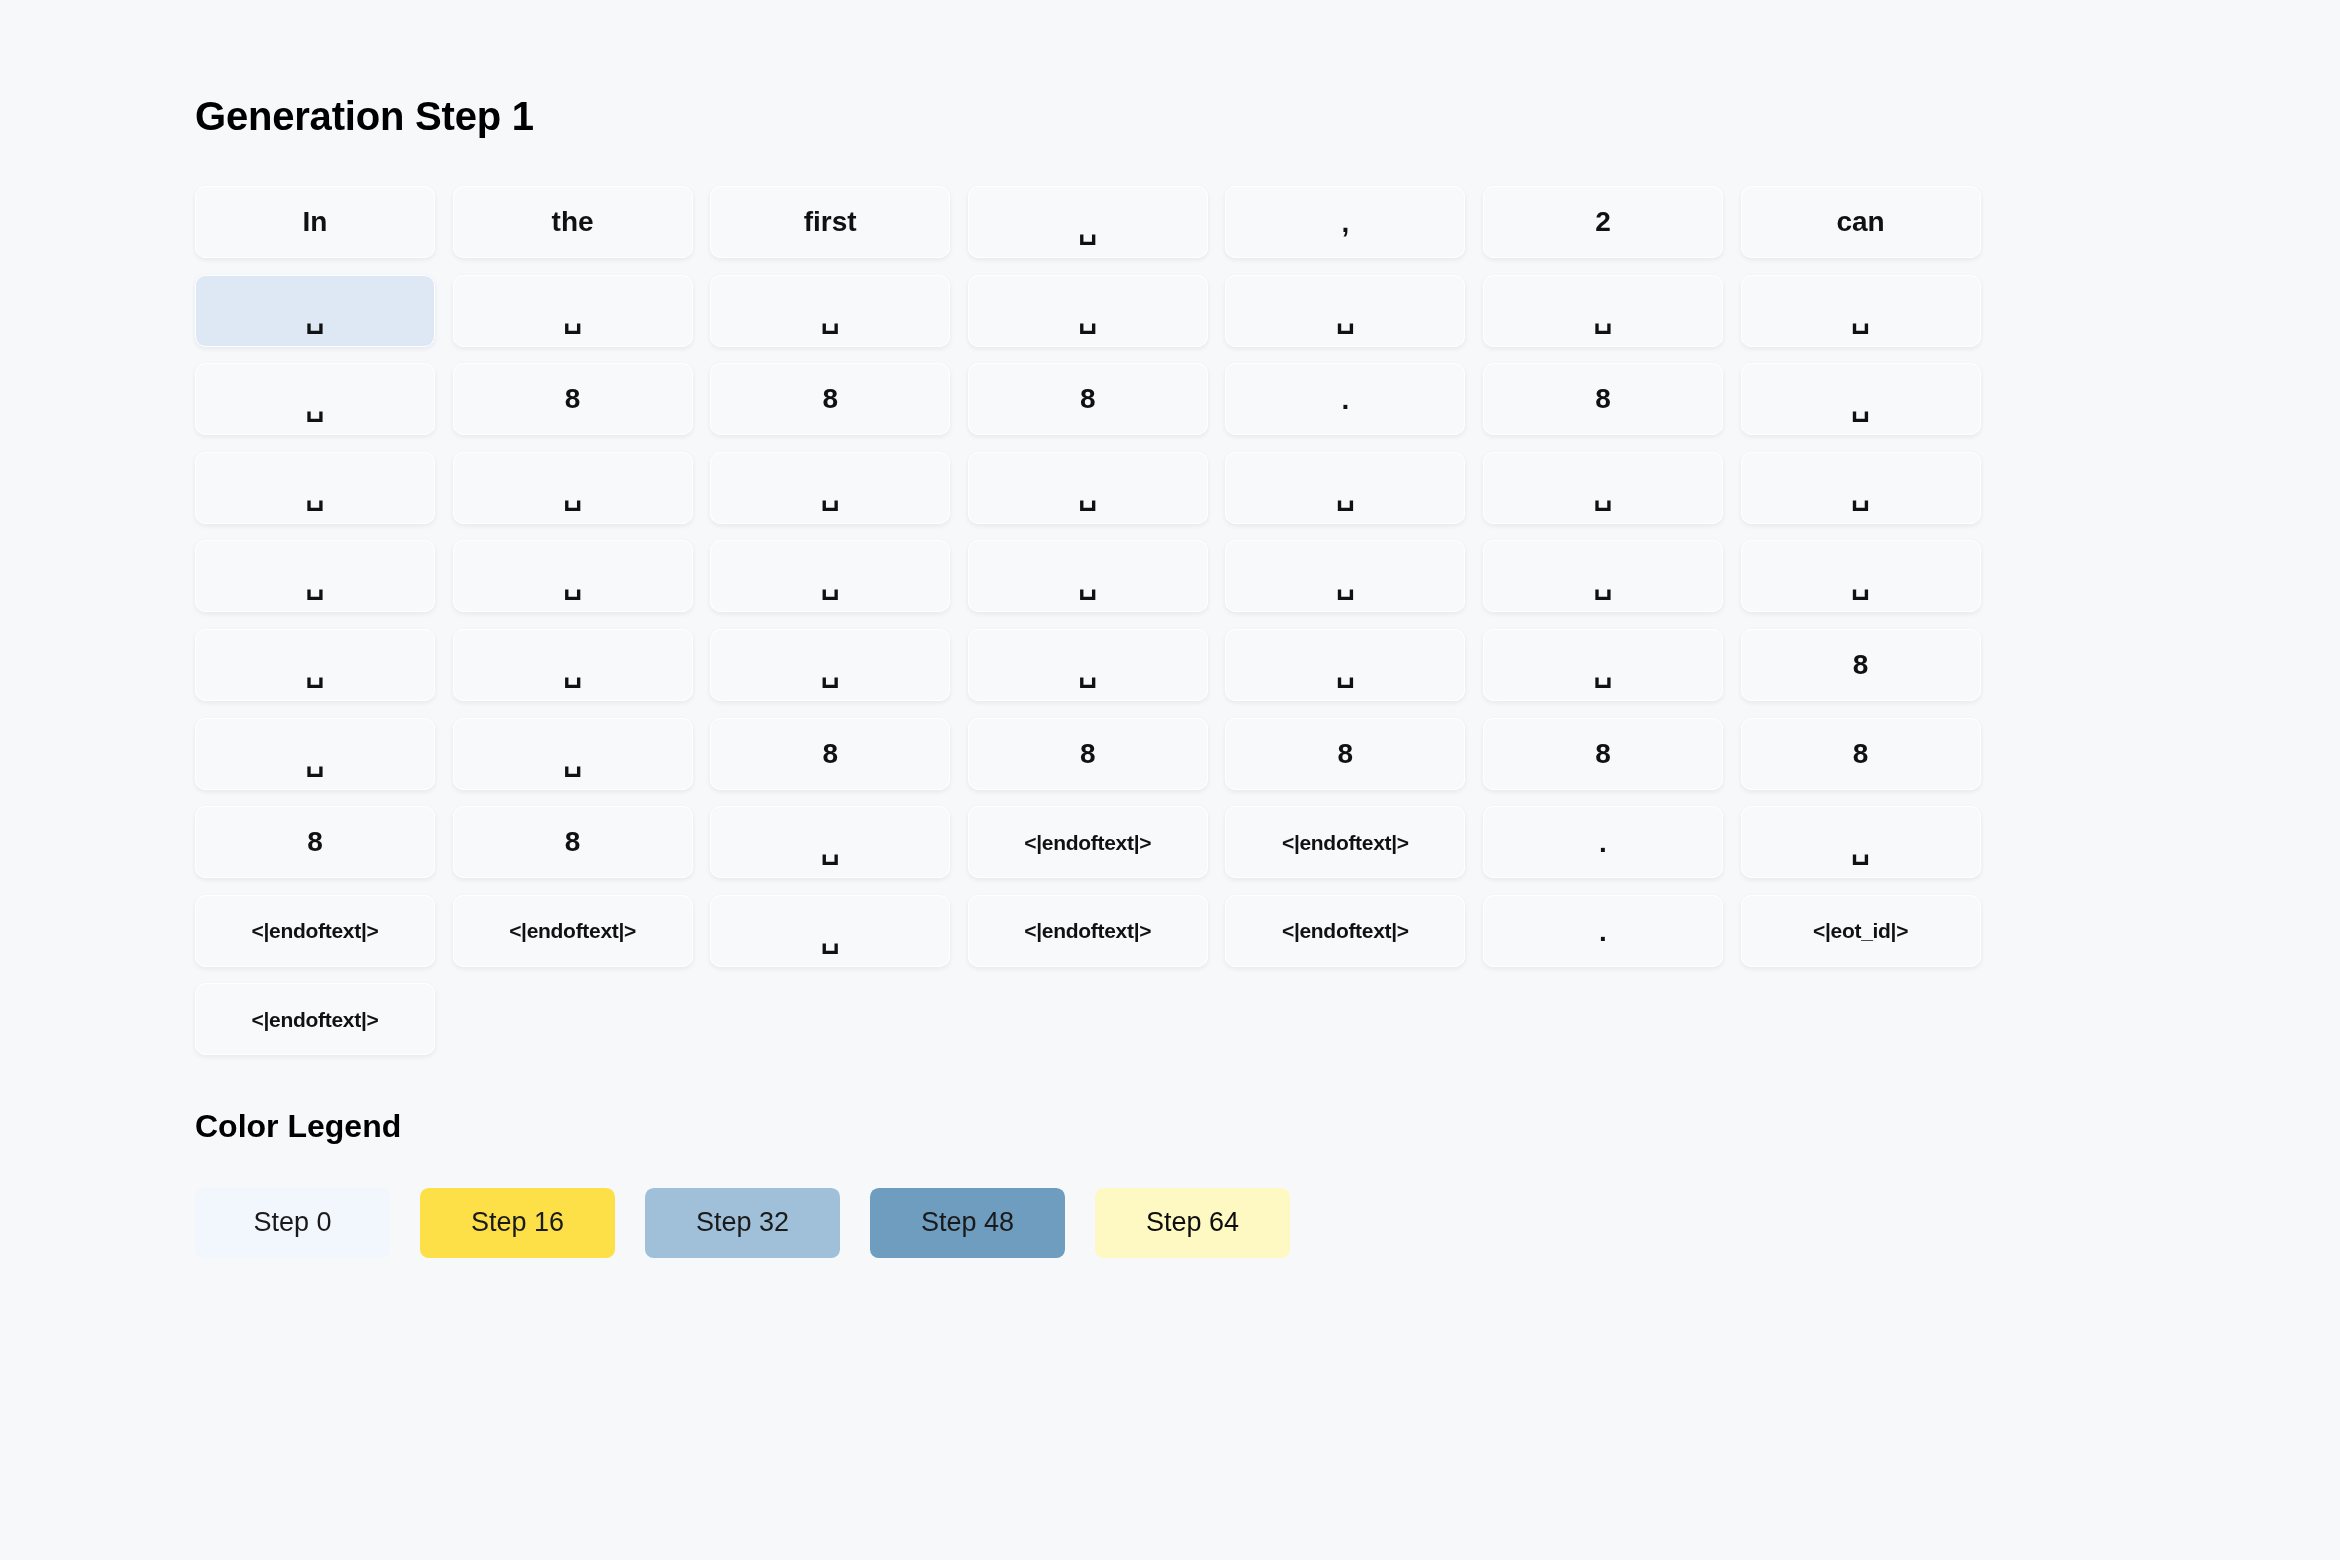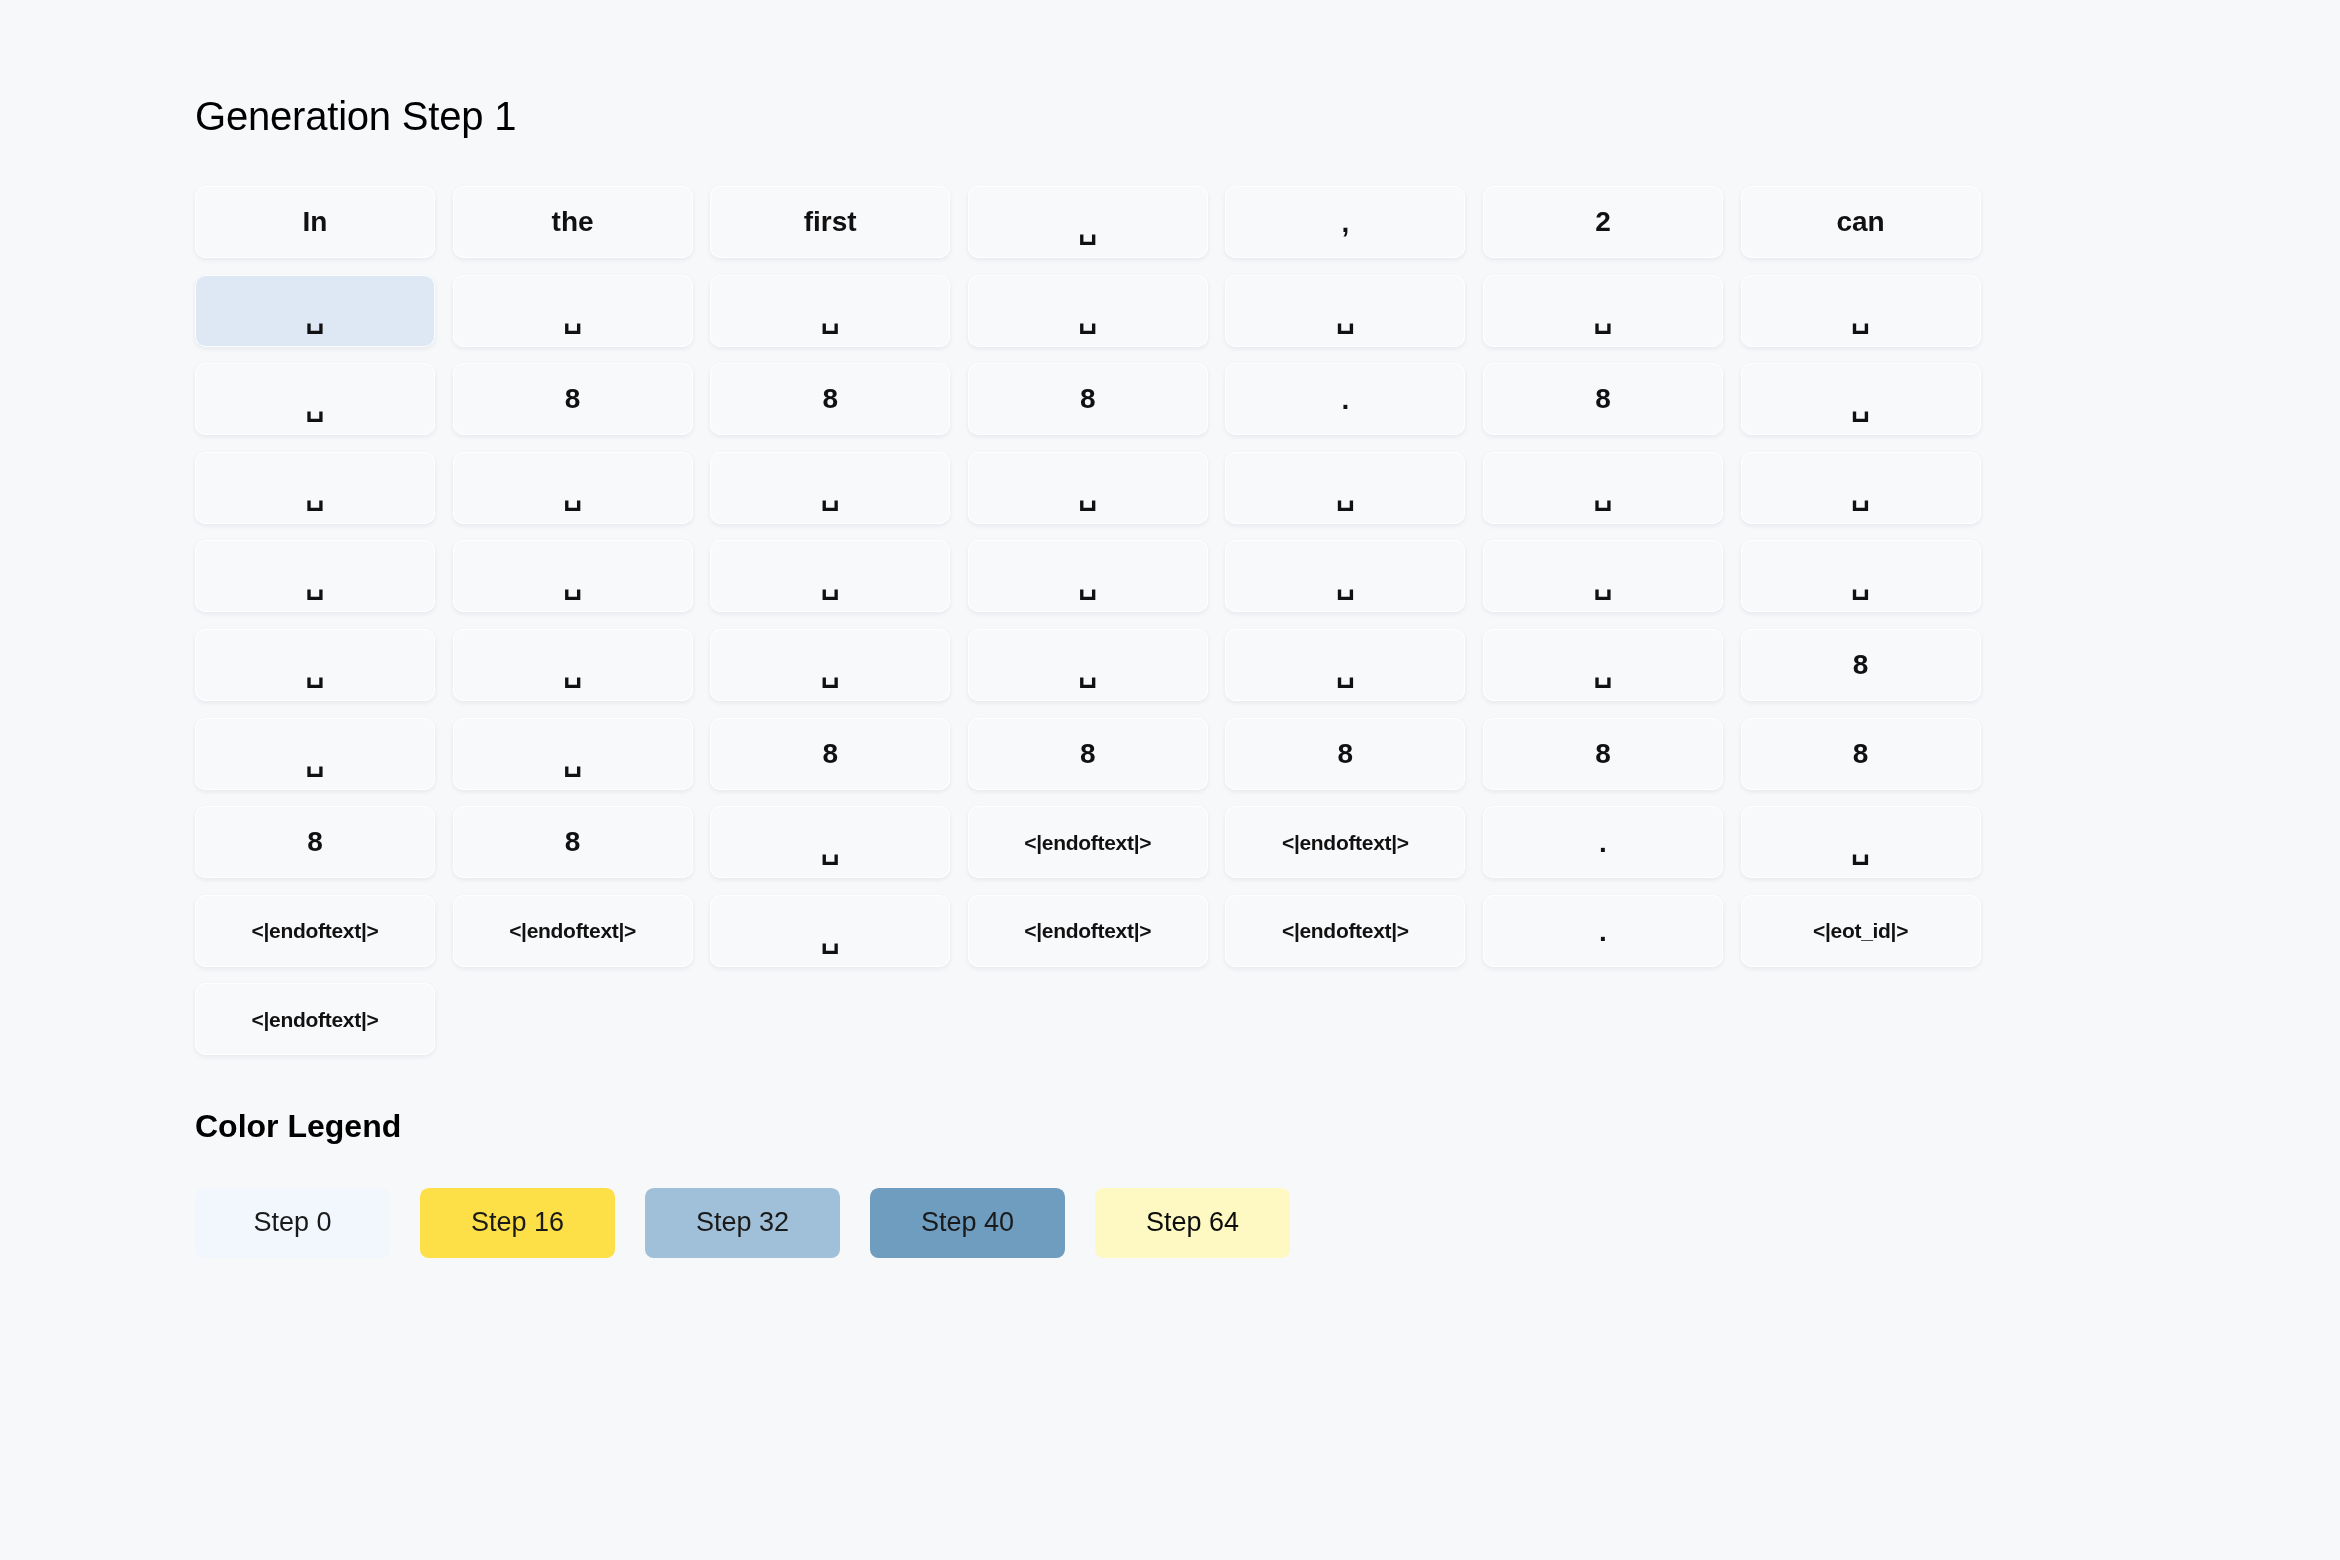--- a/index.html
+++ b/index.html
@@ -16,21 +16,21 @@
   }
   .page {
     position: relative;
     width: 2341px;
     height: 1560px;
     box-sizing: border-box;
     padding: 94px 0 0 195px;
   }
   .page-title {
     font-size: 40px;
-    font-weight: normal;
+    font-weight: bold;
     color: #000000;
     letter-spacing: -0.2px;
     margin: 0 0 48px 0;
     line-height: 1.1;
   }
   .token-grid {
     display: grid;
     grid-template-columns: repeat(7, 240px);
     column-gap: 17.6px;
     row-gap: 16.6px;
@@ -312,21 +312,21 @@
       <div class="legend-swatch" style="background: rgb(241, 247, 253);">
         <span>Step 0</span>
       </div>
       <div class="legend-swatch" style="background: #fde047;">
         <span>Step 16</span>
       </div>
       <div class="legend-swatch" style="background: rgb(159, 192, 216);">
         <span>Step 32</span>
       </div>
       <div class="legend-swatch" style="background: rgb(110, 157, 192);">
-        <span>Step 40</span>
+        <span>Step 48</span>
       </div>
       <div class="legend-swatch on-dark" style="background: #fef9c3;">
         <span>Step 64</span>
       </div>
     </div>
 
 </div>
 
 
 </body></html>

